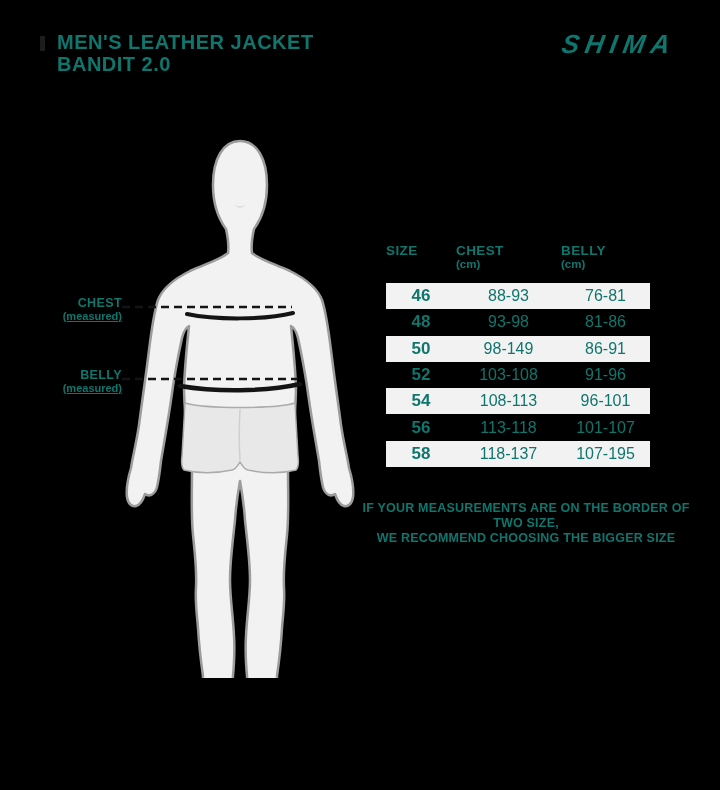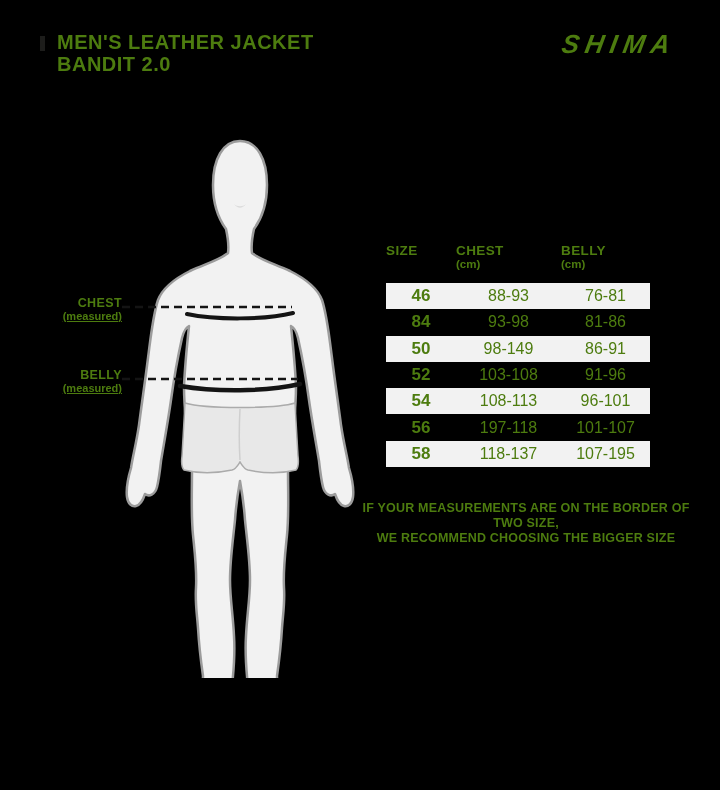--- a/index.html
+++ b/index.html
@@ -1,18 +1,18 @@
 <!DOCTYPE html>
 <html><head>
 <meta charset="utf-8">
 <style>
   html,body{margin:0;padding:0;background:#000;}
   .canvas{
     position:relative;width:720px;height:678px;background:#000000;
-    font-family:"Liberation Sans",sans-serif;color:#4d7c0f;overflow:hidden;
+    font-family:"Liberation Sans",sans-serif;color:#0f766e;overflow:hidden;
   }
   
   .title-bar{position:absolute;left:40px;top:36px;width:5px;height:15px;background:#1d1d1b;}
   .title{position:absolute;left:57px;top:31px;font-size:20px;font-weight:bold;
          letter-spacing:.5px;line-height:22px;white-space:nowrap;}
   .brand{position:absolute;right:44px;top:29px;font-size:26px;font-weight:bold;
          font-style:italic;letter-spacing:6px;transform:skewX(-10deg);white-space:nowrap;}
   
   .measure-label{position:absolute;left:38px;width:84px;text-align:right;line-height:13px;}
   .measure-label .l1{font-size:12.5px;font-weight:bold;letter-spacing:.4px;}
@@ -162,42 +162,42 @@
         <div class="h2">(cm)</div>
       </div>
     </div>
     <div class="tbody">
       <div class="trow alt">
         <div class="cell-size">46</div>
         <div class="cell-val">88-93</div>
         <div class="cell-val">76-81</div>
       </div>
       <div class="trow">
-        <div class="cell-size">84</div>
+        <div class="cell-size">48</div>
         <div class="cell-val">93-98</div>
         <div class="cell-val">81-86</div>
       </div>
       <div class="trow alt">
         <div class="cell-size">50</div>
         <div class="cell-val">98-149</div>
         <div class="cell-val">86-91</div>
       </div>
       <div class="trow">
         <div class="cell-size">52</div>
         <div class="cell-val">103-108</div>
         <div class="cell-val">91-96</div>
       </div>
       <div class="trow alt">
         <div class="cell-size">54</div>
         <div class="cell-val">108-113</div>
         <div class="cell-val">96-101</div>
       </div>
       <div class="trow">
         <div class="cell-size">56</div>
-        <div class="cell-val">197-118</div>
+        <div class="cell-val">113-118</div>
         <div class="cell-val">101-107</div>
       </div>
       <div class="trow alt">
         <div class="cell-size">58</div>
         <div class="cell-val">118-137</div>
         <div class="cell-val">107-195</div>
       </div>
     </div>
   </div>
 

